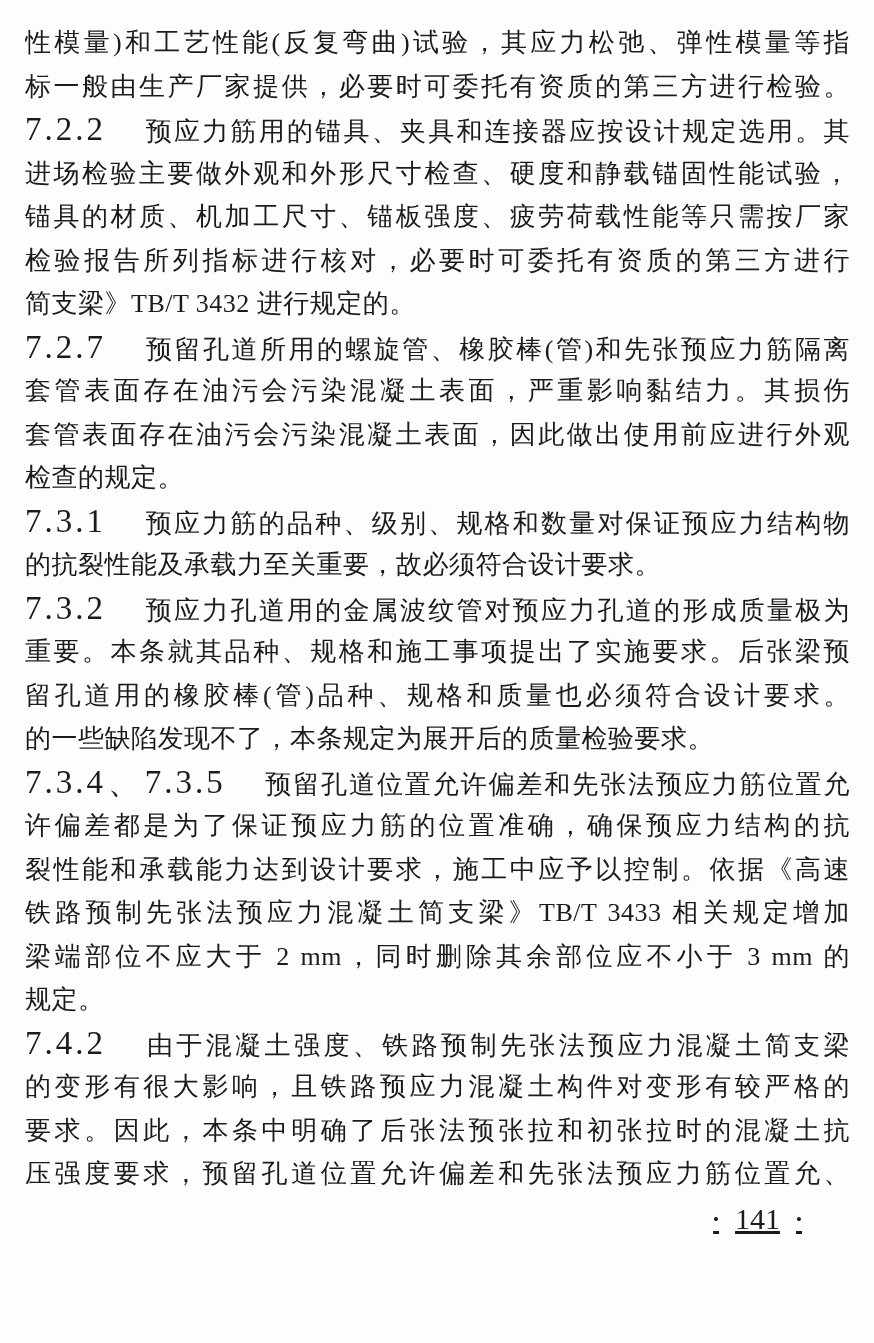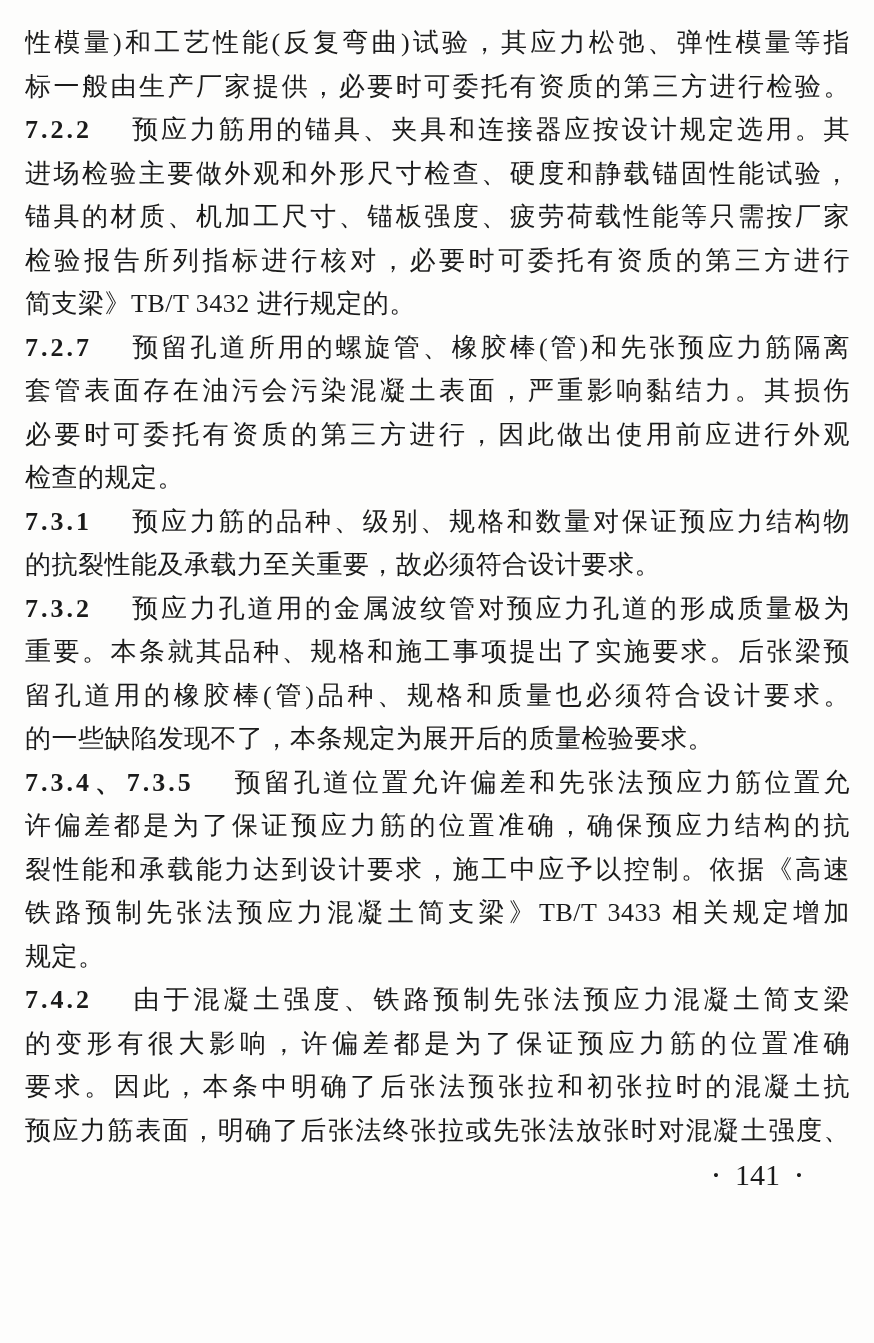--- a/index.html
+++ b/index.html
@@ -33,32 +33,33 @@
     white-space: nowrap;
     overflow: hidden;
     text-align: justify;
     text-align-last: justify;
   }
   .line.short {
     text-align: center;
     text-align-last: left;
   }
   .secnum {
-    font-weight: 700;
-    font-size: 26px;
+    font-weight: 400;
+    font-size: 33px;
     letter-spacing: 3px;
     margin-right: 38px;
   }
   .footer {
     height: 42px;
     line-height: 42px;
     text-align: right;
     padding-right: 48px;
     font-size: 30px;
     margin-top: 2px;
+    text-decoration: underline;
   }
   .footer .dot {
     font-size: 17px;
     vertical-align: 4px;
   }
   .footer .pageno {
     margin: 0 16px;
   }
 </style>
 </head>
@@ -76,21 +77,21 @@
       <div class="line"><span class="secnum">7.2.2</span><span>预应力筋用的锚具、夹具和连接器应按设计规定选用。其</span></div>
       <div class="line">进场检验主要做外观和外形尺寸检查、硬度和静载锚固性能试验，</div>
       <div class="line">锚具的材质、机加工尺寸、锚板强度、疲劳荷载性能等只需按厂家</div>
       <div class="line">检验报告所列指标进行核对，必要时可委托有资质的第三方进行</div>
       <div class="line short">简支梁》TB/T 3432 进行规定的。</div>
     </div>
 
     <div class="para">
       <div class="line"><span class="secnum">7.2.7</span><span>预留孔道所用的螺旋管、橡胶棒(管)和先张预应力筋隔离</span></div>
       <div class="line">套管表面存在油污会污染混凝土表面，严重影响黏结力。其损伤</div>
-      <div class="line">必要时可委托有资质的第三方进行，因此做出使用前应进行外观</div>
+      <div class="line">套管表面存在油污会污染混凝土表面，因此做出使用前应进行外观</div>
       <div class="line short">检查的规定。</div>
     </div>
 
     <div class="para">
       <div class="line"><span class="secnum">7.3.1</span><span>预应力筋的品种、级别、规格和数量对保证预应力结构物</span></div>
       <div class="line short">的抗裂性能及承载力至关重要，故必须符合设计要求。</div>
     </div>
 
     <div class="para">
       <div class="line"><span class="secnum">7.3.2</span><span>预应力孔道用的金属波纹管对预应力孔道的形成质量极为</span></div>
@@ -100,28 +101,29 @@
 
     <div class="para">
       <div class="line short">的一些缺陷发现不了，本条规定为展开后的质量检验要求。</div>
     </div>
 
     <div class="para">
       <div class="line"><span class="secnum">7.3.4、7.3.5</span><span>预留孔道位置允许偏差和先张法预应力筋位置允</span></div>
       <div class="line">许偏差都是为了保证预应力筋的位置准确，确保预应力结构的抗</div>
       <div class="line">裂性能和承载能力达到设计要求，施工中应予以控制。依据《高速</div>
       <div class="line">铁路预制先张法预应力混凝土简支梁》TB/T 3433 相关规定增加</div>
+      <div class="line">梁端部位不应大于 2 mm，同时删除其余部位应不小于 3 mm 的</div>
       <div class="line short">规定。</div>
     </div>
 
     <div class="para">
       <div class="line"><span class="secnum">7.4.2</span><span>由于混凝土强度、铁路预制先张法预应力混凝土简支梁</span></div>
-      <div class="line">的变形有很大影响，许偏差都是为了保证预应力筋的位置准确</div>
+      <div class="line">的变形有很大影响，且铁路预应力混凝土构件对变形有较严格的</div>
       <div class="line">要求。因此，本条中明确了后张法预张拉和初张拉时的混凝土抗</div>
-      <div class="line">预应力筋表面，明确了后张法终张拉或先张法放张时对混凝土强度、</div>
+      <div class="line">压强度要求，预留孔道位置允许偏差和先张法预应力筋位置允、</div>
     </div>
 
   </div>
 
   <div class="footer">
     <span class="dot">•</span><span class="pageno">141</span><span class="dot">•</span>
   </div>
 </div>
 
 </body></html>

